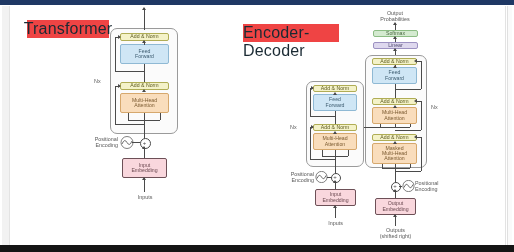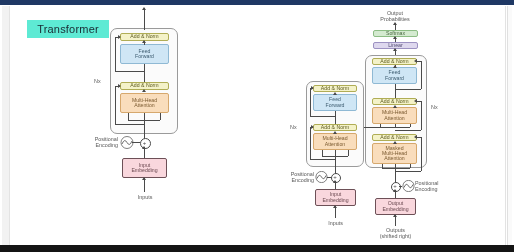--- a/index.html
+++ b/index.html
@@ -13,23 +13,23 @@
   #bottombar{position:absolute;left:0;bottom:0;width:514px;height:7px;background:#141414;}
   #leftrail{position:absolute;left:2px;top:6px;width:7px;height:239px;background:#f2f2f2;
             border-right:1px solid #cfcfcf;}
   #canvas{position:absolute;left:9px;top:6px;width:495px;height:239px;background:#ffffff;
           border:1px solid #e3e3e3;border-top:none;}
   #rightedge{position:absolute;right:2px;top:6px;width:4px;height:239px;background:#fafafa;
              border-left:1px solid #e0e0e0;}
 
   
   .title-chip{
-    position:absolute;background:#5eead4;color:#1a2a33;
-    font-size:11px;letter-spacing:.2px;
-    display:flex;align-items:center;justify-content:center;
+    position:absolute;background:#ef4444;color:#1a2a33;
+    font-size:16px;letter-spacing:.2px;
+    display:flex;align-items:flex-start;justify-content:center;
   }
   #chip-transformer{left:26px;top:20px;width:82px;height:18px;}
   #chip-encdec{left:242px;top:24px;width:96px;height:18px;}
 
   
   .blk{
     position:absolute;box-sizing:border-box;
     display:flex;align-items:center;justify-content:center;
     text-align:center;line-height:1.02;
     font-size:5.2px;color:#4a4a4a;border-radius:2px;
@@ -75,20 +75,23 @@
 
   <div id="topbar"></div>
   <div id="leftrail"></div>
   <div id="rightedge"></div>
 
   <div id="canvas">
 
     <div class="title-chip" id="chip-transformer" style="left:17px;top:14px;">
       <span>Transformer</span>
     </div>
+    <div class="title-chip" id="chip-encdec" style="left:233px;top:18px;">
+      <span>Encoder-Decoder</span>
+    </div>
 
     <div class="stackbox" style="left:100px;top:22px;width:68px;height:106px;"></div>
 
     <div class="vline" style="left:134px;top:2px;height:22px;"></div>
     <div class="arrowhead ah-up" style="left:132px;top:1px;"></div>
 
     <div class="blk addnorm" style="left:110px;top:27px;width:49px;height:8px;">
       <span>Add &amp; Norm</span>
     </div>
 

